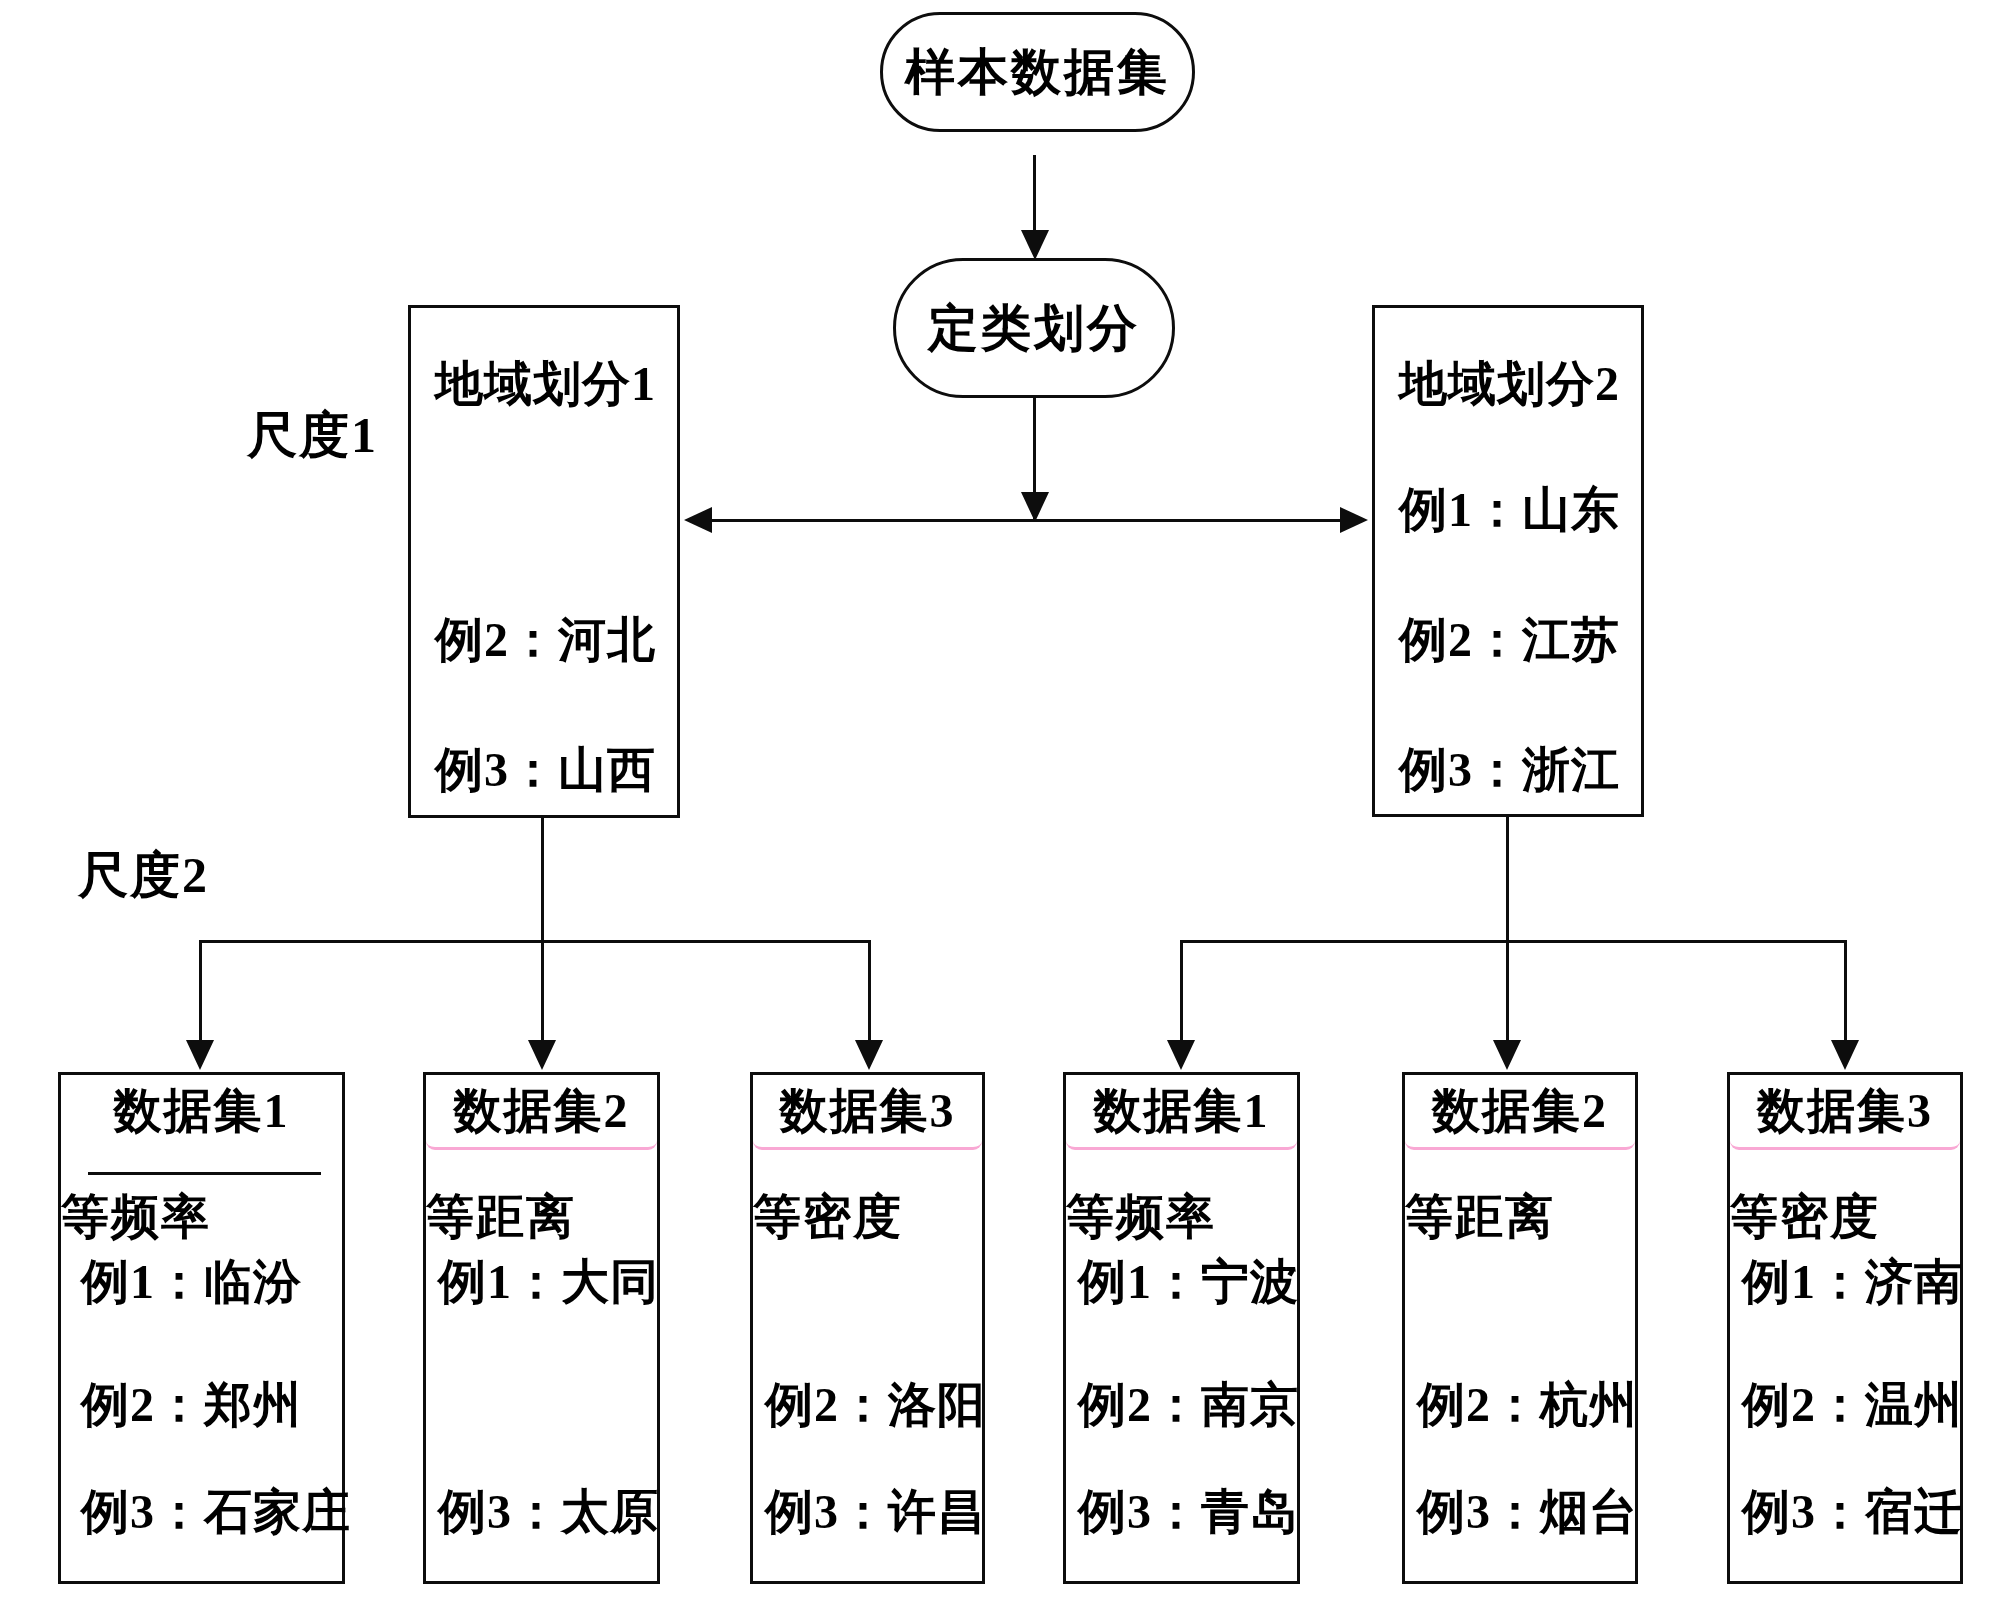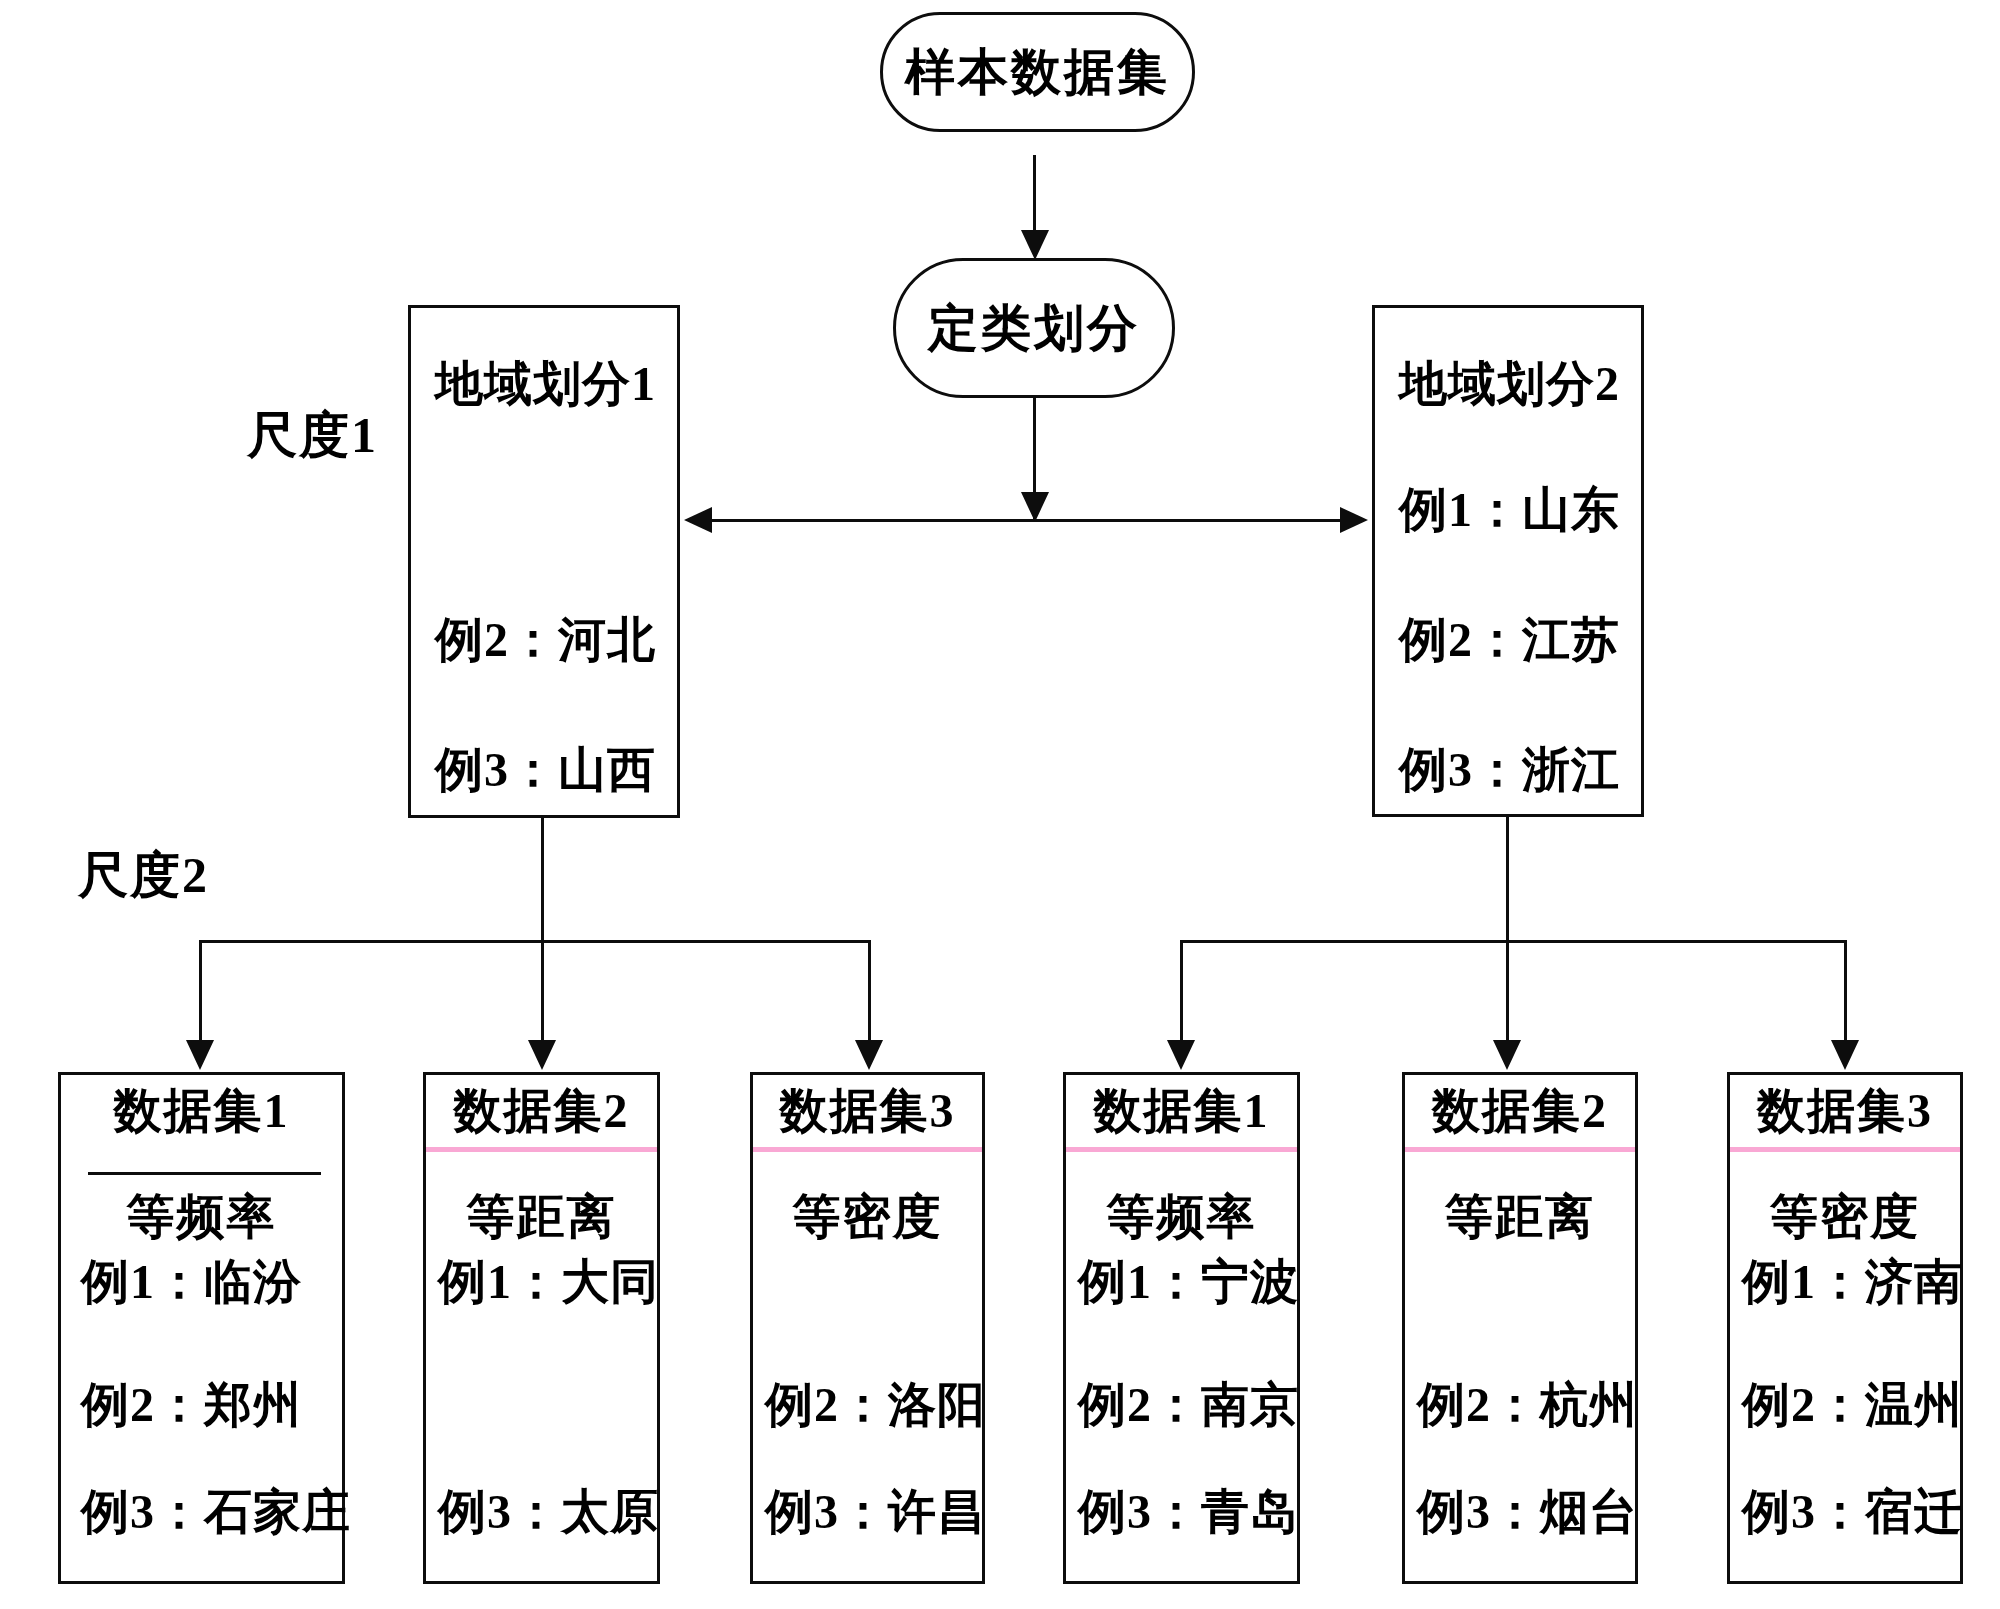--- a/index.html
+++ b/index.html
@@ -11,23 +11,23 @@
   .line{position:absolute;background:#0d0d0d;}
   .box{position:absolute;border:3px solid #0d0d0d;box-sizing:border-box;background:#fff;}
   .oval{border-radius:78px;display:flex;align-items:center;justify-content:center;
         font-size:50px;letter-spacing:3px;}
   .scale-label{position:absolute;font-size:50px;letter-spacing:2px;}
   
   .rrow{position:absolute;left:24px;right:6px;font-size:48px;letter-spacing:1px;white-space:nowrap;margin-top:22px;}
   
   .dtitle{position:absolute;left:0;right:0;top:0;height:72px;display:flex;
           align-items:center;justify-content:center;font-size:48px;letter-spacing:2px;}
-  .dtitle.full{border-bottom:5px solid #f9a8d4;}
+  .dtitle.full{border-bottom:3px solid #f9a8d4;border-radius:9px;}
   .divider{position:absolute;background:#0d0d0d;height:3px;}
-  .method{position:absolute;left:0;right:0;top:110px;text-align:center;font-size:48px;letter-spacing:2px;}
+  .method{position:absolute;left:0;right:0;top:110px;text-align:left;font-size:48px;letter-spacing:2px;}
   .dex{position:absolute;left:12px;right:2px;font-size:48px;letter-spacing:1px;white-space:nowrap;}
   .dex.e1{top:175px;}
   .dex.e2{top:298px;}
   .dex.e3{top:405px;}
   
   .arr{position:absolute;width:0;height:0;}
   .arr.down{border-left:14px solid transparent;border-right:14px solid transparent;border-top:30px solid #0d0d0d;}
   .arr.left{border-top:13px solid transparent;border-bottom:13px solid transparent;border-right:28px solid #0d0d0d;}
   .arr.right{border-top:13px solid transparent;border-bottom:13px solid transparent;border-left:28px solid #0d0d0d;}
 </style>

